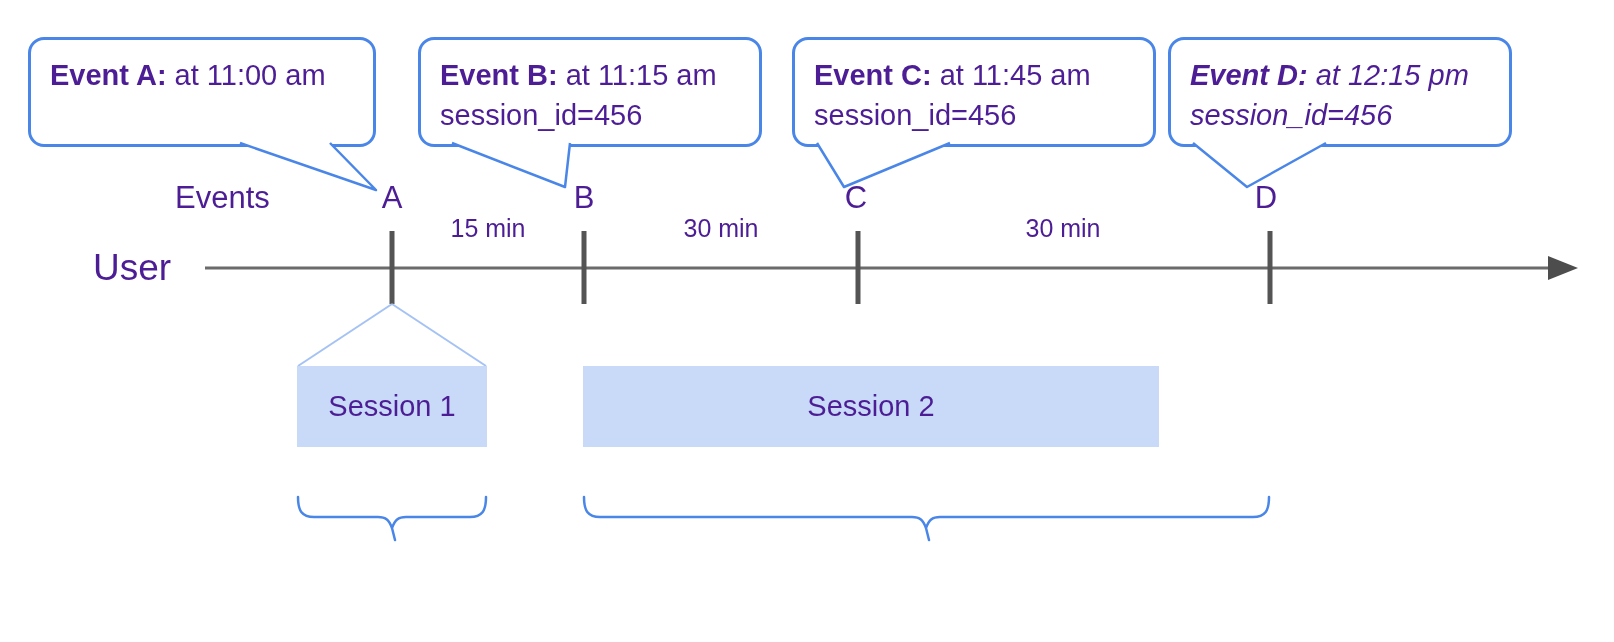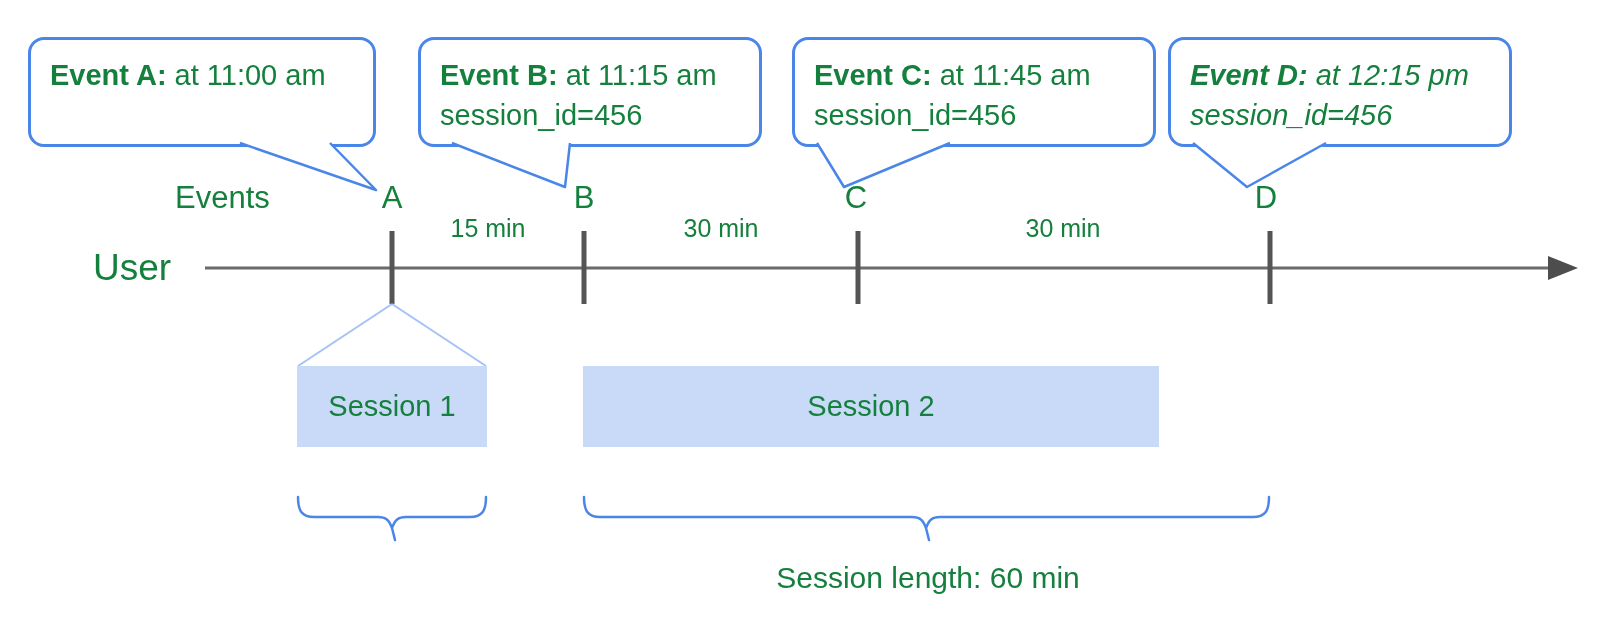--- a/index.html
+++ b/index.html
@@ -1,18 +1,18 @@
 <!DOCTYPE html>
 <html><head>
 <meta charset="utf-8">
 <style>
   html,body{margin:0;padding:0;background:#ffffff;}
   .canvas{
     position:relative;width:1614px;height:642px;overflow:hidden;background:#ffffff;
-    font-family:"Liberation Sans","DejaVu Sans",sans-serif;color:#15803d;
+    font-family:"Liberation Sans","DejaVu Sans",sans-serif;color:#4c1d95;
   }
   .layer{position:absolute;left:0;top:0;width:1614px;height:642px;}
 
   
   .bubble{
     position:absolute;top:37px;height:110px;box-sizing:border-box;
     background:#ffffff;border:3px solid #4a86e8;border-radius:16px;
     font-size:29px;line-height:40px;padding:15px 10px 0 19px;white-space:nowrap;
   }
   .bubble .dt{margin-left:8px;}
@@ -92,15 +92,14 @@
   <div class="gap" style="left:721px">30 min</div>
   <div class="gap" style="left:1063px">30 min</div>
 
   <div class="sbar s1">
     <span>Session 1</span>
   </div>
   <div class="sbar s2">
     <span>Session 2</span>
   </div>
 
-  <div class="len" style="left:928px">Session length: 60 min</div>
 
 </div>
 
 </body></html>

